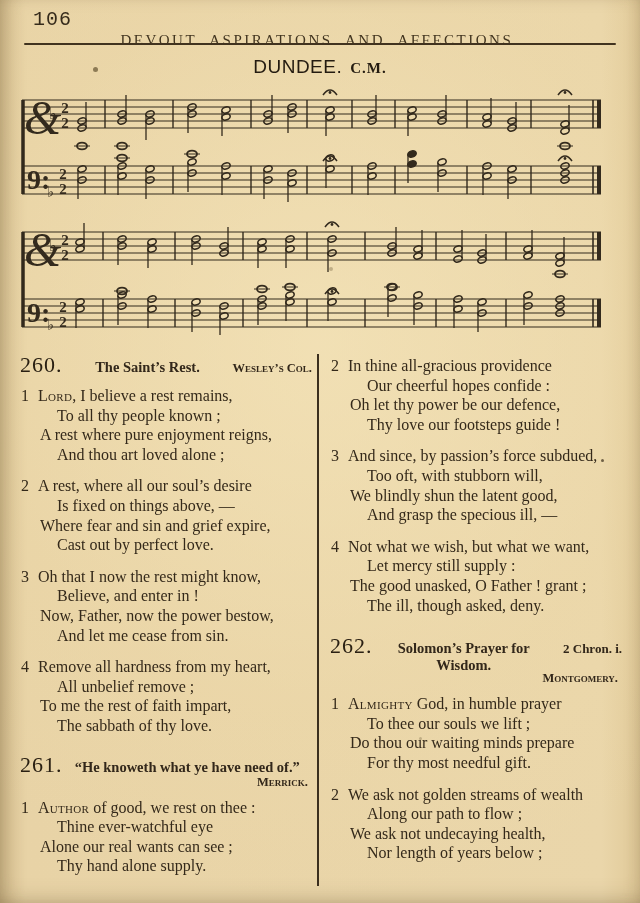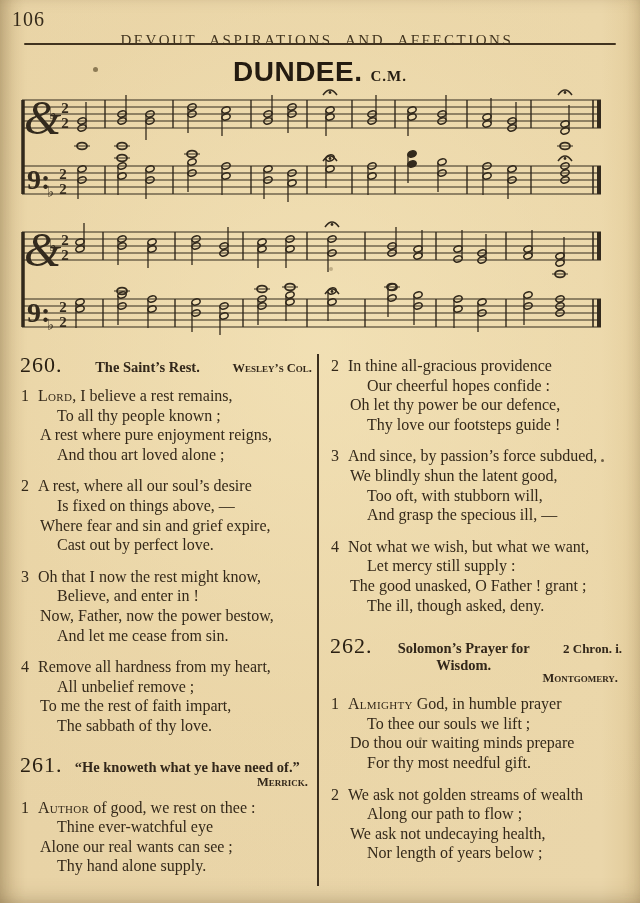--- a/index.html
+++ b/index.html
@@ -6,25 +6,25 @@
   body{
     width:640px;height:903px;position:relative;overflow:hidden;
     font-family:"Liberation Serif",serif;
     background:
       radial-gradient(ellipse 120% 90% at 50% 38%, rgba(248,233,190,.55) 0%, rgba(240,220,170,.25) 45%, rgba(0,0,0,0) 70%),
       linear-gradient(90deg, #dcc595 0%, #e8d3a6 4%, #ead6aa 94%, #e0c998 100%),
       #e8d3a6;
   }
   body::after{content:"";position:absolute;inset:0;pointer-events:none;
     box-shadow:inset 14px 0 22px -12px rgba(80,60,30,.35), inset -10px 0 18px -12px rgba(80,60,30,.25), inset 0 -14px 26px -16px rgba(80,60,30,.3);}
-  #page-number{position:absolute;left:12px;top:8px;font-size:20px;letter-spacing:1px;color:#362b1b;}
+  #page-number{position:absolute;left:33px;top:8px;font-size:20px;letter-spacing:1px;color:#362b1b;font-family:Liberation Mono, monospace;}
   #running-head{position:absolute;left:0;right:0;top:12px;text-align:center;font-size:15px;letter-spacing:2.5px;word-spacing:7px;color:#41341f;margin-top:20px;}
   #head-rule{position:absolute;left:24px;top:43px;width:592px;height:2px;background:#41331f;border-radius:1px;}
   #tune-line{position:absolute;left:0;right:0;top:56px;text-align:center;color:#241b10;}
-  #tune-name{font-family:"Liberation Sans",sans-serif;font-weight:bold;font-size:28px;letter-spacing:.5px;}
+  #tune-name{font-family:"Liberation Sans",sans-serif;font-weight:normal;font-size:19px;letter-spacing:.5px;}
   #tune-meter{font-size:15px;font-weight:bold;letter-spacing:1px;margin-left:8px;}
   #music-svg{position:absolute;left:0;top:84px;}
   .col{position:absolute;top:350px;width:292px;}
   #col-left{left:20px;}
   #col-right{left:330px;}
   #col-divider{position:absolute;left:317px;top:354px;width:2px;height:532px;background:#3b2f1e;}
   .hymn-head{margin:2px 0 8px 0;}
   .hh-row{display:flex;align-items:baseline;}
   .hnum{font-size:22px;letter-spacing:1px;color:#2a2013;}
   .htitle{flex:1;text-align:center;font-weight:bold;font-size:14.5px;color:#32271a;}
@@ -398,22 +398,22 @@
 
   <div class="verse" style="margin-top:6px;">
     <div class="vline l1"><span class="vnum">2</span><span>In thine all-gracious providence</span></div>
     <div class="vline l2"><span>Our cheerful hopes confide :</span></div>
     <div class="vline l3"><span>Oh let thy power be our defence,</span></div>
     <div class="vline l4"><span>Thy love our footsteps guide !</span></div>
   </div>
 
   <div class="verse">
     <div class="vline l1"><span class="vnum">3</span><span>And since, by passion’s force subdued,</span></div>
+    <div class="vline l2"><span>Too oft, with stubborn will,</span></div>
     <div class="vline l3"><span>We blindly shun the latent good,</span></div>
-    <div class="vline l2"><span>Too oft, with stubborn will,</span></div>
     <div class="vline l4"><span>And grasp the specious ill, —</span></div>
   </div>
 
   <div class="verse">
     <div class="vline l1"><span class="vnum">4</span><span>Not what we wish, but what we want,</span></div>
     <div class="vline l2"><span>Let mercy still supply :</span></div>
     <div class="vline l3"><span>The good unasked, O Father ! grant ;</span></div>
     <div class="vline l4"><span>The ill, though asked, deny.</span></div>
   </div>
 

